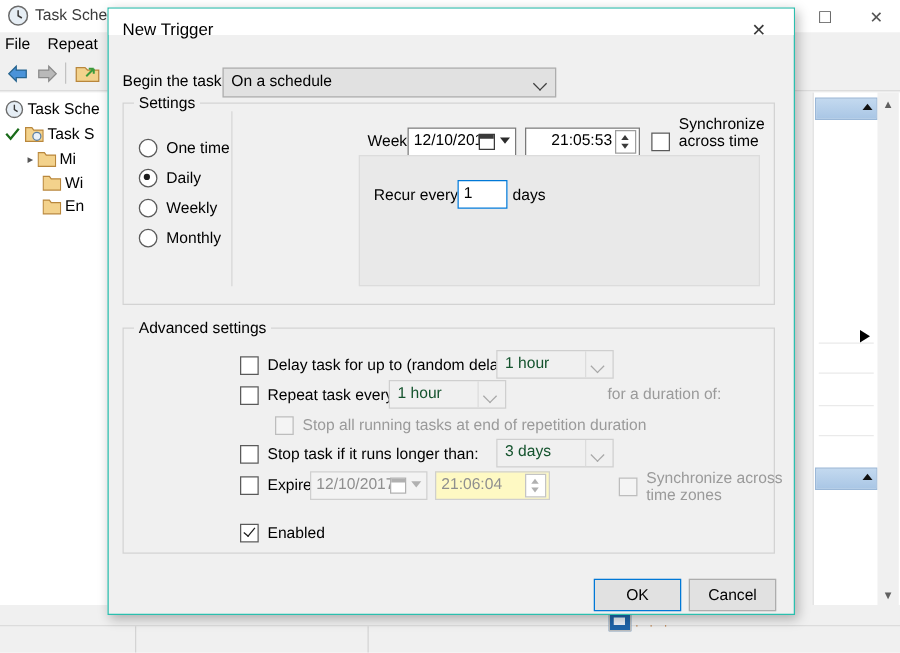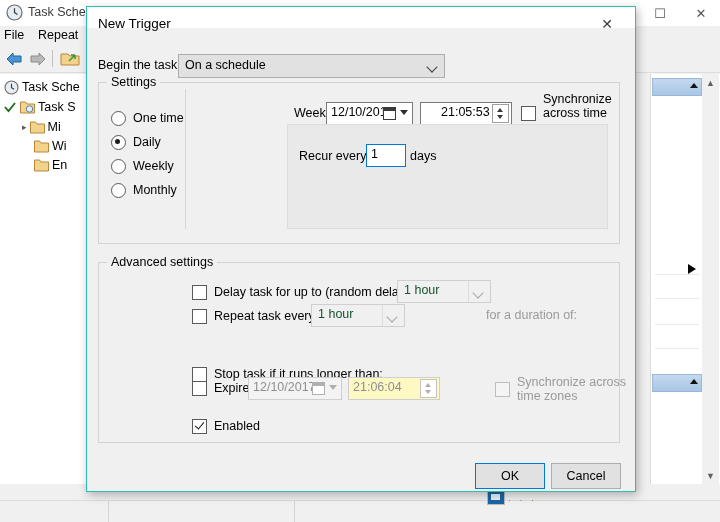--- a/index.html
+++ b/index.html
@@ -102,21 +102,21 @@
   .acombo{position:absolute;height:21px;background:#f0f0f0;border:1px solid #cfcfcf;}
   .acombo .cb-text{position:absolute;left:6px;top:2px;font-size:12.5px;color:#14532d;}
   .acombo .cb-div{position:absolute;right:21px;top:0;width:1px;height:100%;background:#dcdcdc;}
   #delay-chk{left:105px;top:277px;}
   #delay-combo{left:310px;top:273px;width:92px;}
   #repeat-chk{left:105px;top:301px;}
   #repeat-combo{left:224px;top:297px;width:92px;}
   #duration-label{position:absolute;left:399px;top:301px;font-size:12.5px;color:#9a9a9a;}
   #duration-combo{left:493px;top:297px;width:86px;}
   #stoprep-chk{left:133px;top:325px;}
-  #stoplonger-chk{left:105px;top:359px;}
+  #stoplonger-chk{left:105px;top:348px;}
   #stoplonger-combo{left:310px;top:344px;width:92px;}
   #expire-chk{left:105px;top:373px;}
   #expire-date{position:absolute;left:161px;top:370px;width:92px;height:21px;background:#f3f3f3;border:1px solid #cfcfcf;}
   #expire-date .val{position:absolute;left:4px;top:2px;font-size:12.5px;color:#8f8f8f;}
   #expire-time{position:absolute;left:261px;top:370px;width:90px;height:21px;background:#fef9c3;border:1px solid #cfcfcf;}
   #expire-time .val{position:absolute;left:4px;top:2px;font-size:12.5px;color:#8f8f8f;}
   #sync-tz-2{left:408px;top:374px;}
   #enabled-chk{left:105px;top:411px;}
   .dlg-btn{position:absolute;width:68px;height:24px;background:#e1e1e1;border:1px solid #adadad;
      display:flex;align-items:center;justify-content:center;font-size:12.5px;cursor:default;}
@@ -308,24 +308,33 @@
     <span class="cbx"></span>
     <span class="chk-lbl">Repeat task every:</span>
   </div>
   <div class="acombo" id="repeat-combo">
     <span class="cb-text">1 hour</span>
     <span class="cb-div"></span>
     <span class="cb-arrow dis"></span>
   </div>
   <div id="duration-label">for a duration of:</div>
 
+  <div class="chk-row" id="stoprep-chk">
+    <span class="cbx dis"></span>
+    <span class="chk-lbl dis">Stop all running tasks at end of repetition duration</span>
+  </div>
 
   <div class="chk-row" id="stoplonger-chk">
     <span class="cbx"></span>
     <span class="chk-lbl">Stop task if it runs longer than:</span>
+  </div>
+  <div class="acombo" id="stoplonger-combo">
+    <span class="cb-text">3 days</span>
+    <span class="cb-div"></span>
+    <span class="cb-arrow dis"></span>
   </div>
 
   <div class="chk-row" id="expire-chk">
     <span class="cbx"></span>
     <span class="chk-lbl">Expire:</span>
   </div>
   <div id="expire-date">
     <span class="val">12/10/2017</span>
     <span class="cal-ico dis"></span>
     <span class="dd-tri dis"></span>

